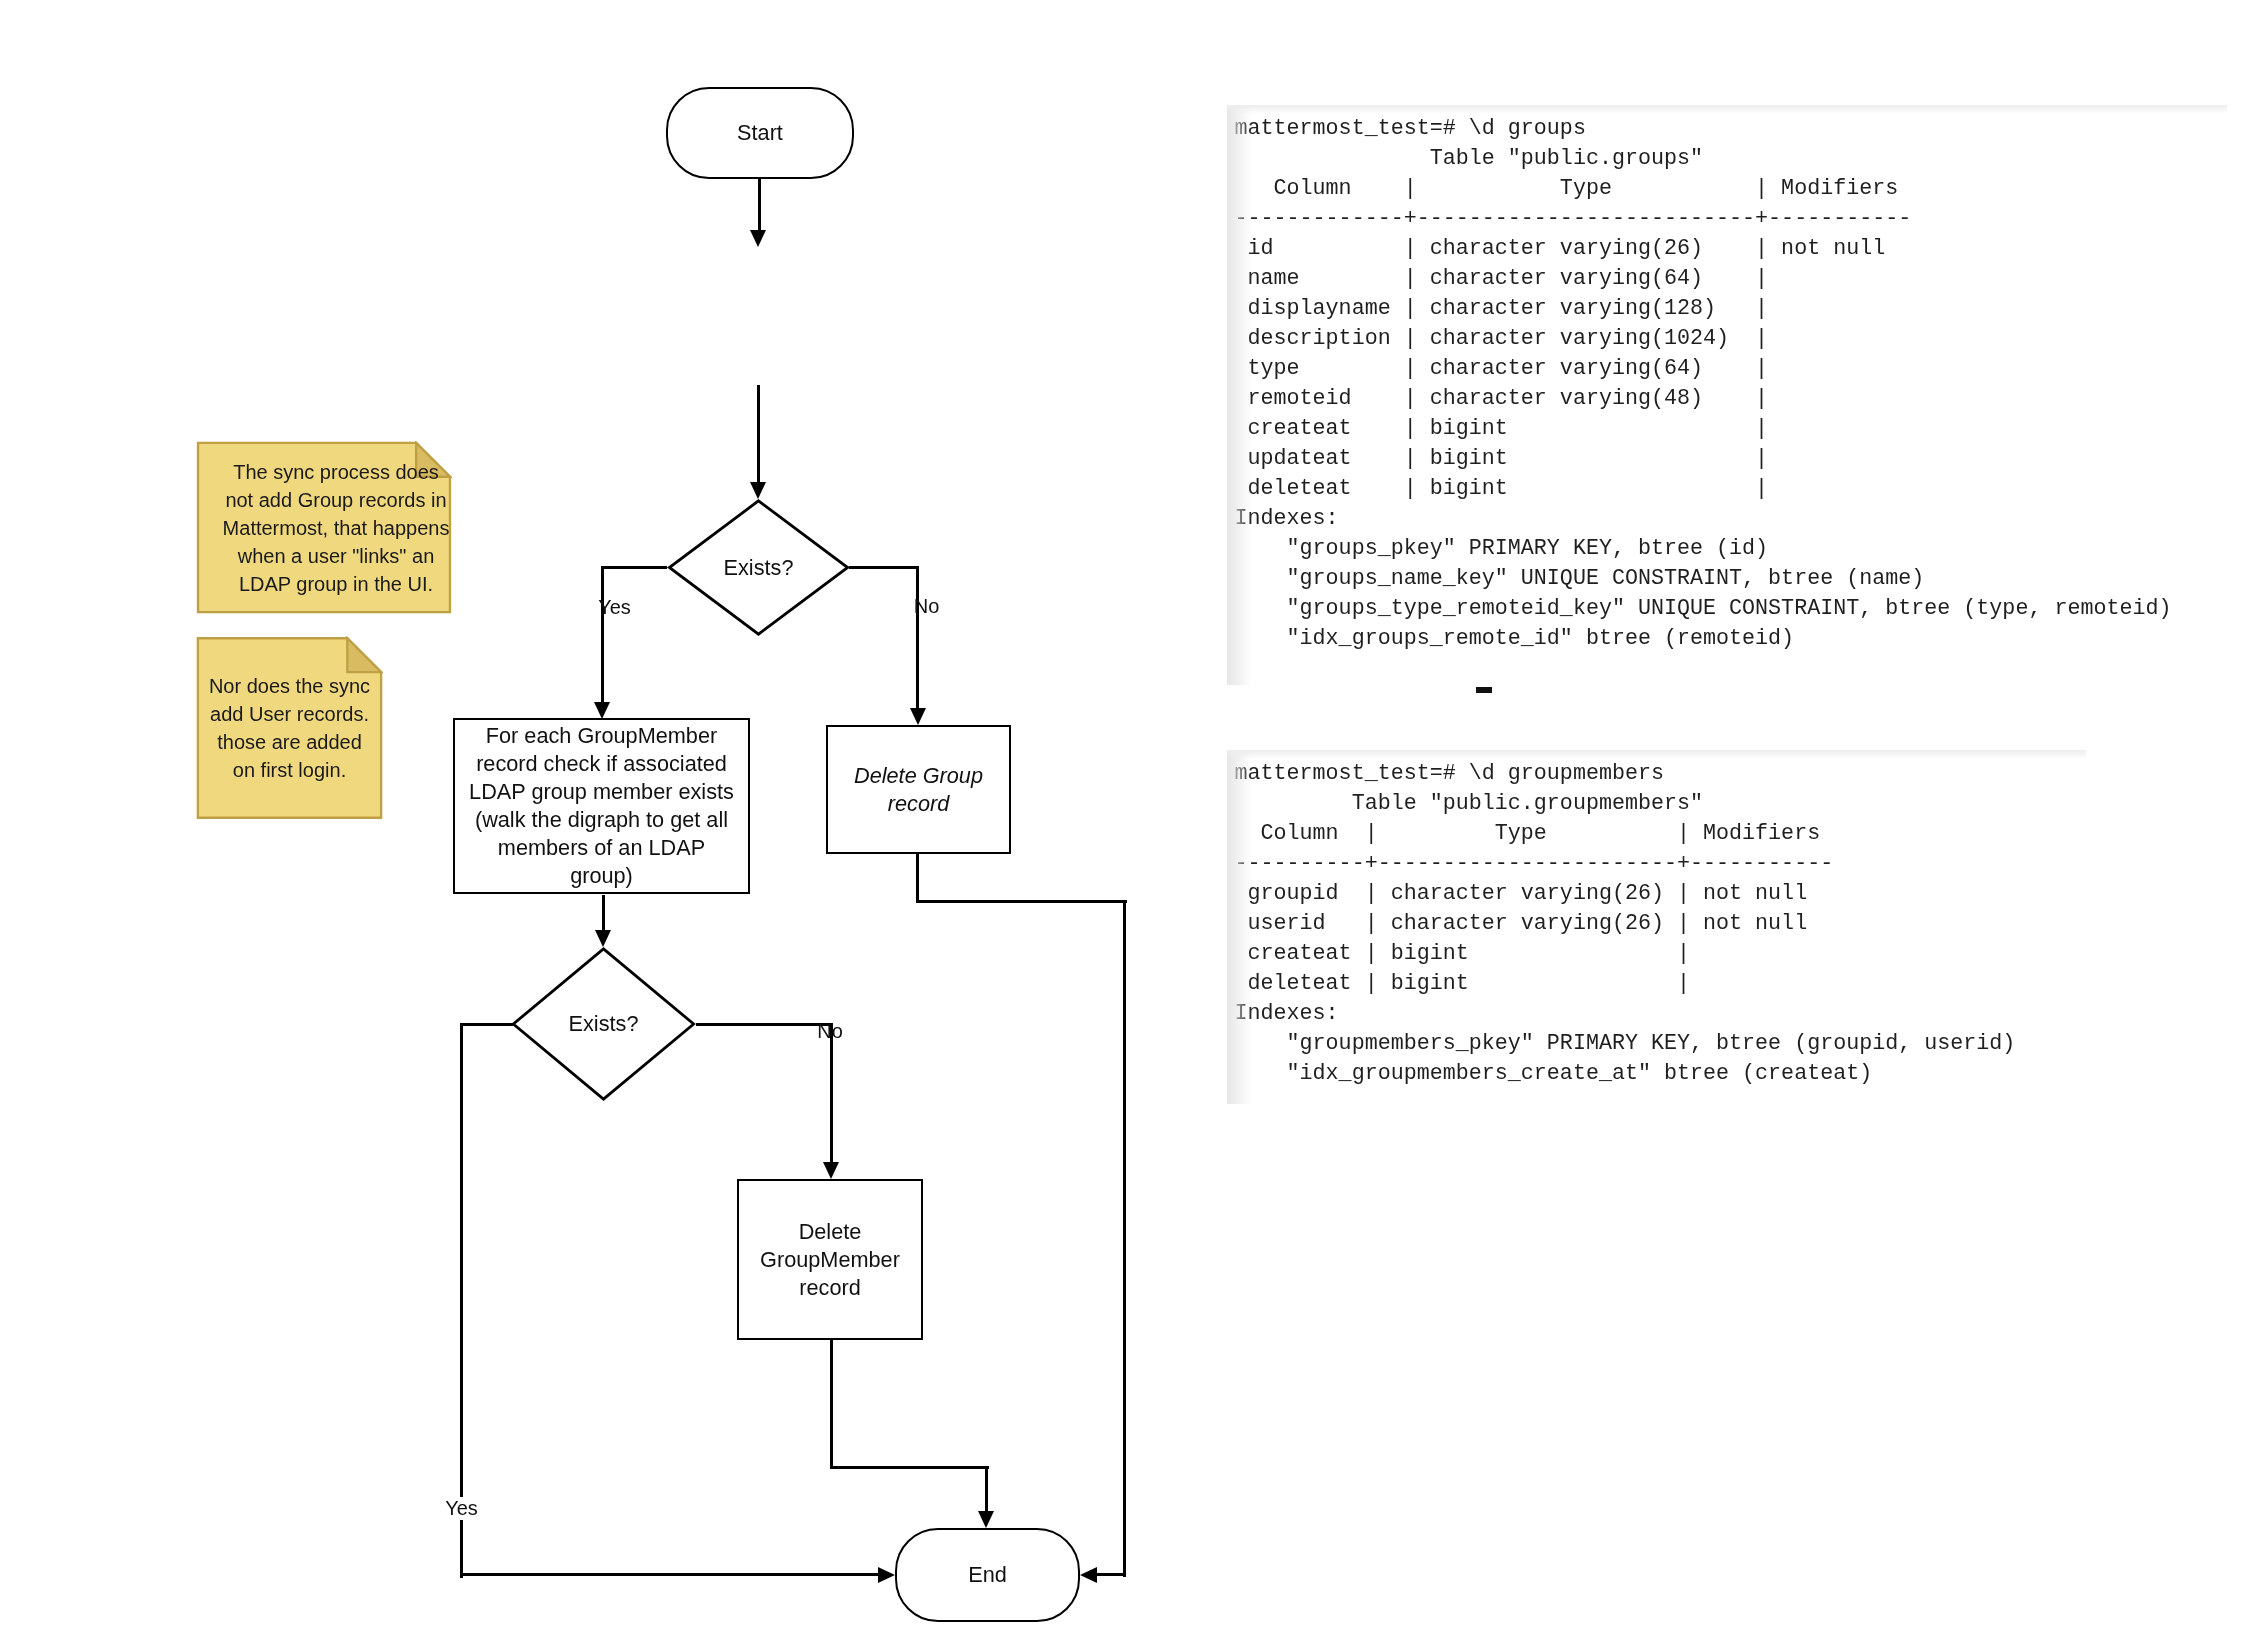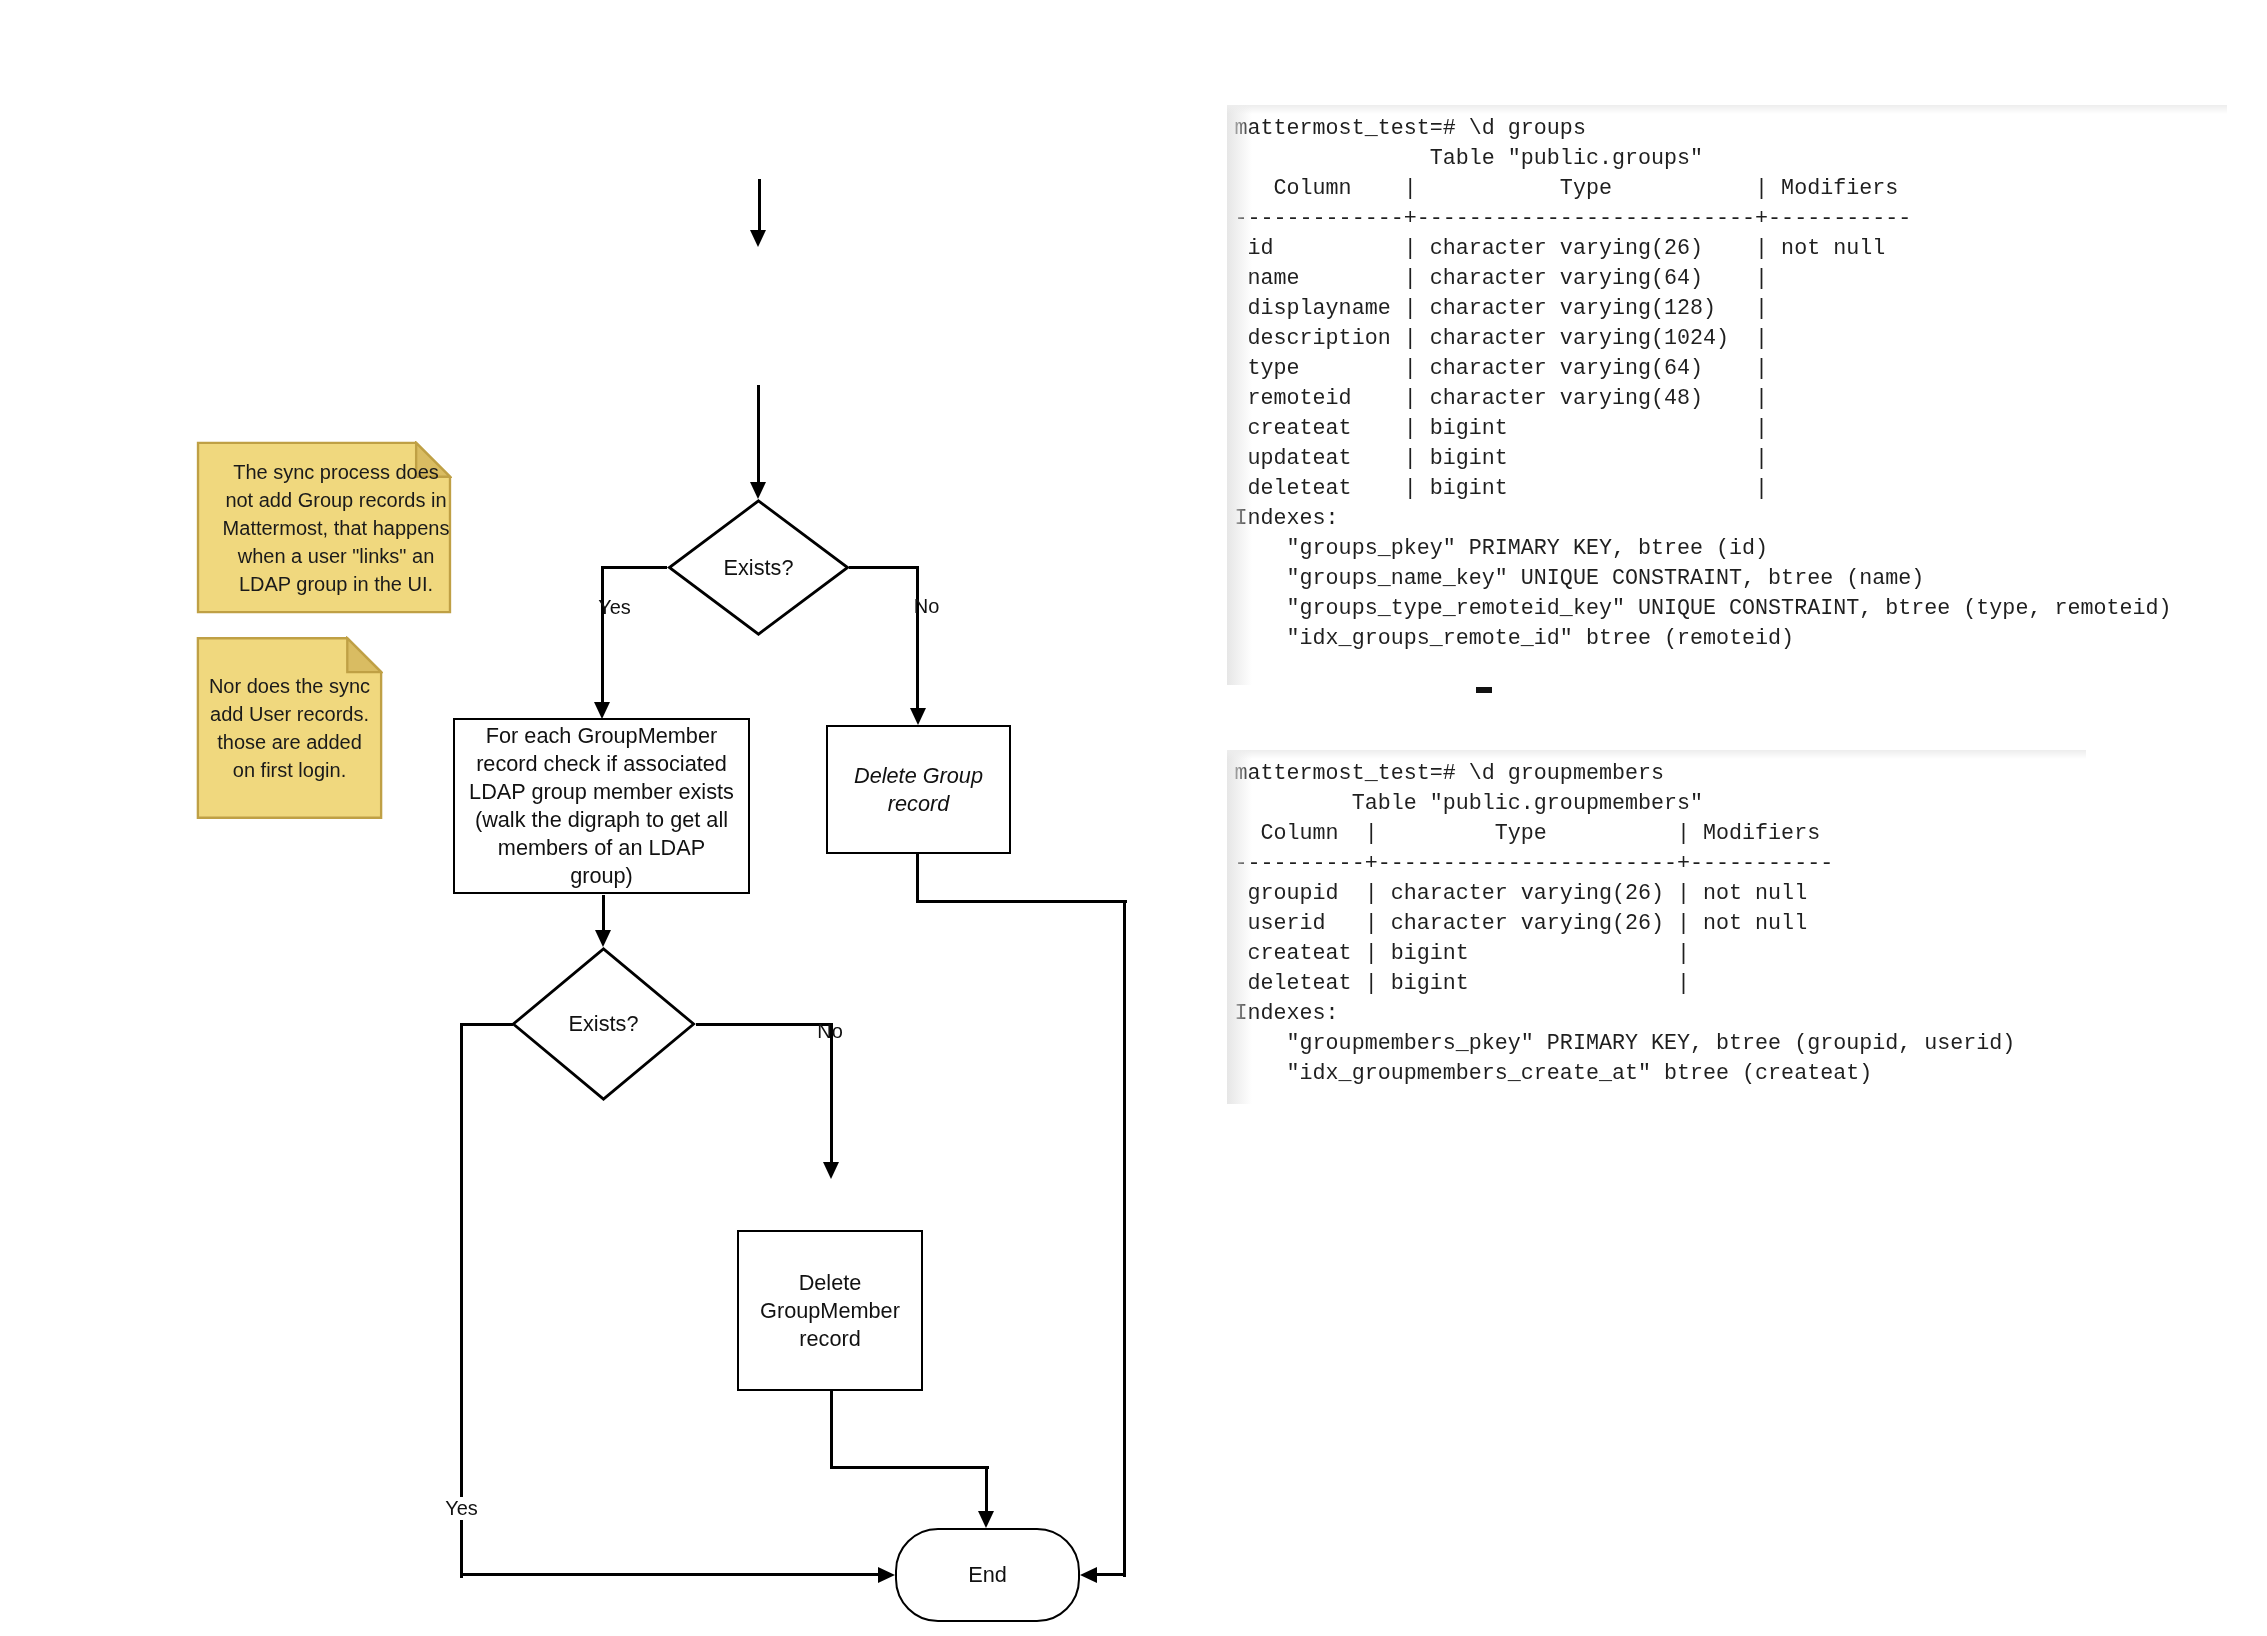--- a/index.html
+++ b/index.html
@@ -82,20 +82,23 @@
   <div class="seg" style="left:1123px;top:900px;width:2.8px;height:677px;"></div>
   <div class="seg" style="left:1097px;top:1573px;width:29px;height:2.8px;"></div>
   <div class="ah ah-left" style="left:1080px;top:1567px;"></div>
 
   <div class="edge-label" style="left:577px;top:596px;width:75px;">Yes</div>
   <div class="edge-label" style="left:889px;top:595px;width:75px;">No</div>
   <div class="edge-label" style="left:802px;top:1020px;width:56px;">No</div>
   <div class="edge-label bg" style="left:424px;top:1497px;width:75px;">Yes</div>
 
 
+  <div class="shape terminator" style="left:666px;top:87px;width:188px;height:92px;">
+    <span class="inner">Start</span>
+  </div>
 
 
   <div class="diamond" style="left:667px;top:499px;width:183px;height:137px;">
     <svg width="183" height="137" viewBox="0 0 194 146">
       <polygon points="97,2 192,73 97,144 2,73" fill="#ffffff" stroke="#000000" stroke-width="3"></polygon>
     </svg>
     <div class="label">Exists?</div>
   </div>
 
   <div class="shape" style="left:453px;top:718px;width:297px;height:176px;">
@@ -106,21 +109,21 @@
     <span class="inner">Delete Group record</span>
   </div>
 
   <div class="diamond" style="left:511px;top:947px;width:185px;height:154px;">
     <svg width="185" height="154" viewBox="0 0 196 164">
       <polygon points="98,2 194,82 98,162 2,82" fill="#ffffff" stroke="#000000" stroke-width="3"></polygon>
     </svg>
     <div class="label">Exists?</div>
   </div>
 
-  <div class="shape" style="left:737px;top:1230px;width:186px;height:161px;text-align:center;">
+  <div class="shape" style="left:737px;top:1179px;width:186px;height:161px;text-align:center;">
     <span class="inner">Delete GroupMember record</span>
   </div>
 
   <div class="shape terminator" style="left:895px;top:1528px;width:185px;height:94px;">
     <span class="inner">End</span>
   </div>
 
   <div class="note" style="left:196px;top:441px;width:256px;height:173px;padding-left:24px;">
     <svg width="256" height="173" viewBox="0 0 272 184">
       <path d="M2,2 H234 L270,38 V182 H2 Z" stroke-width="2.5" fill="#F0D87E" stroke="#BFA045"></path>

